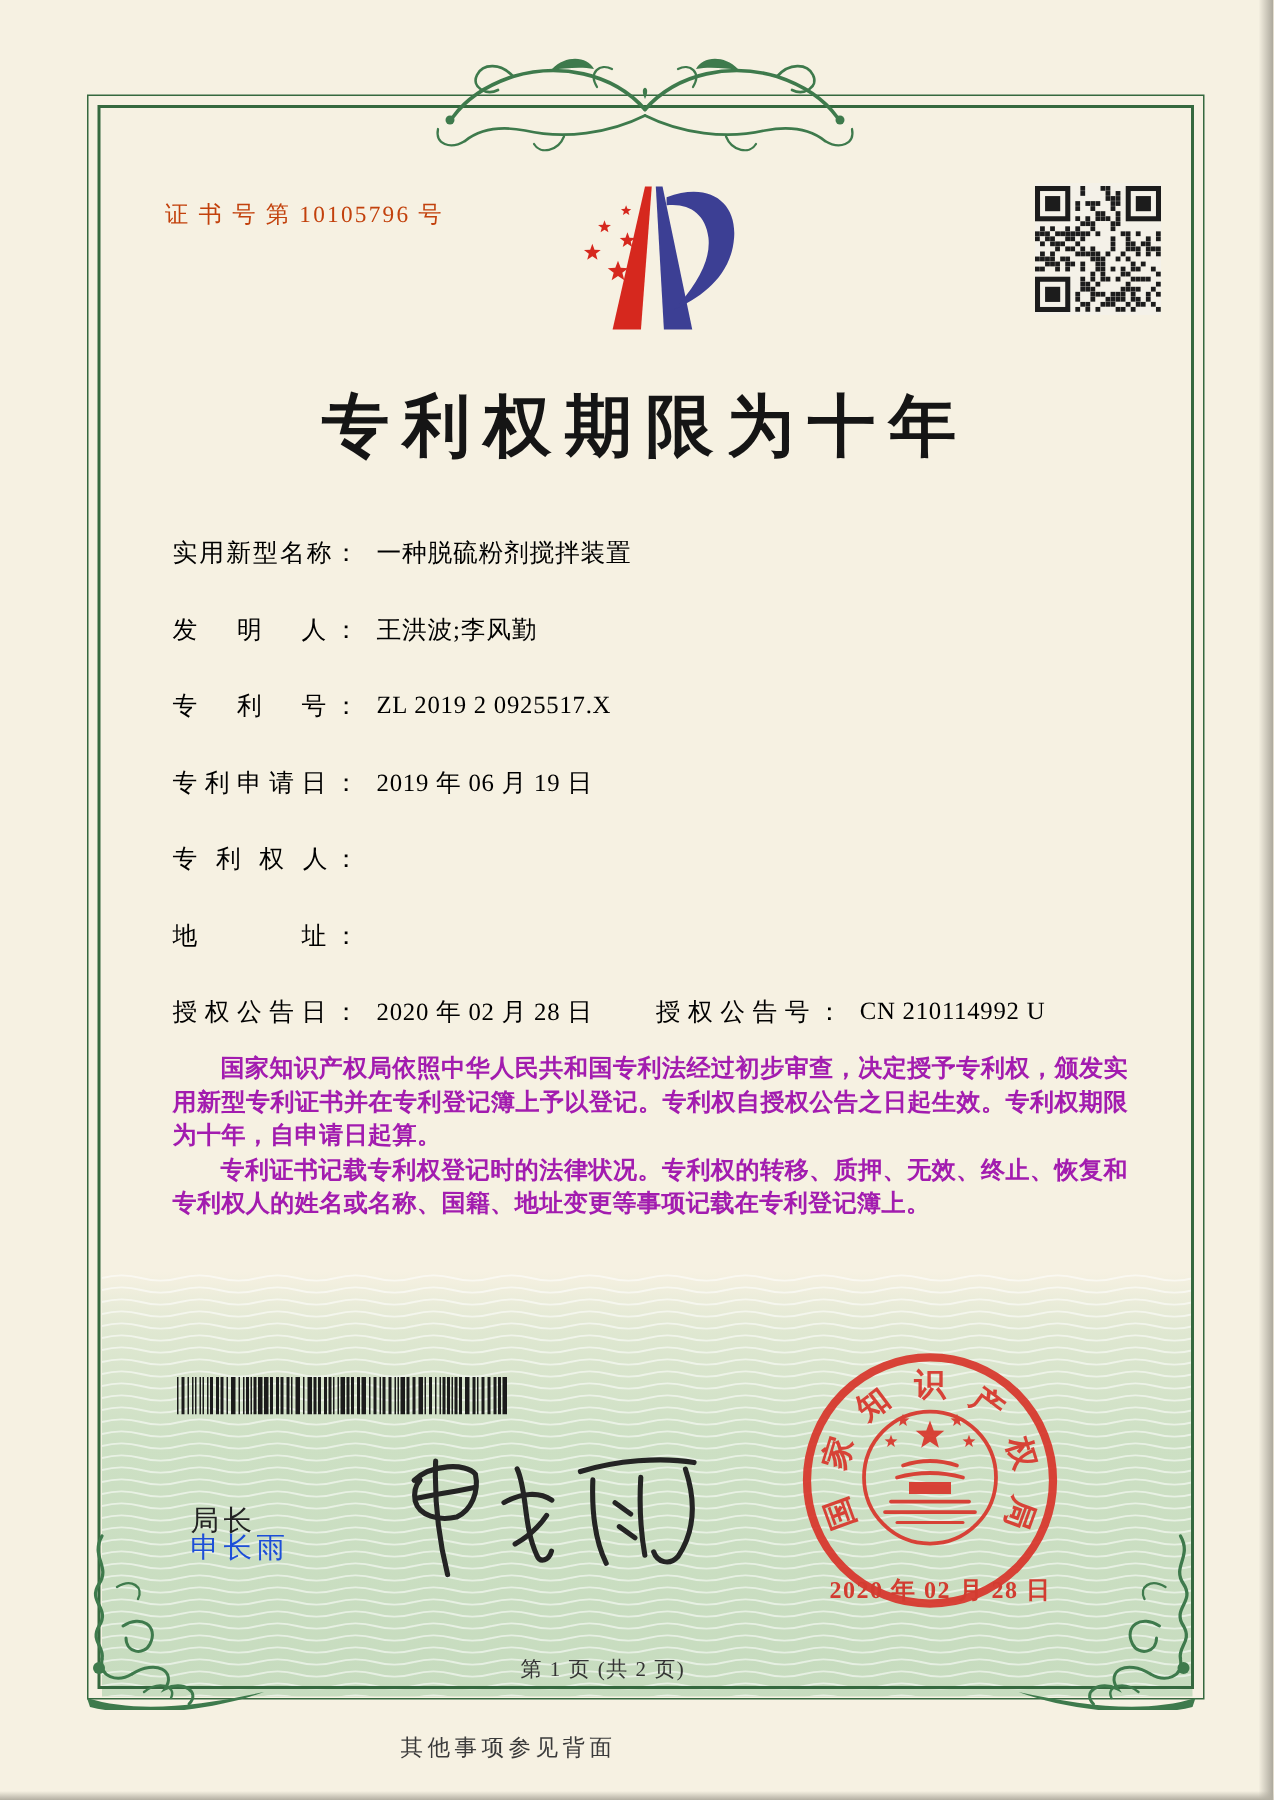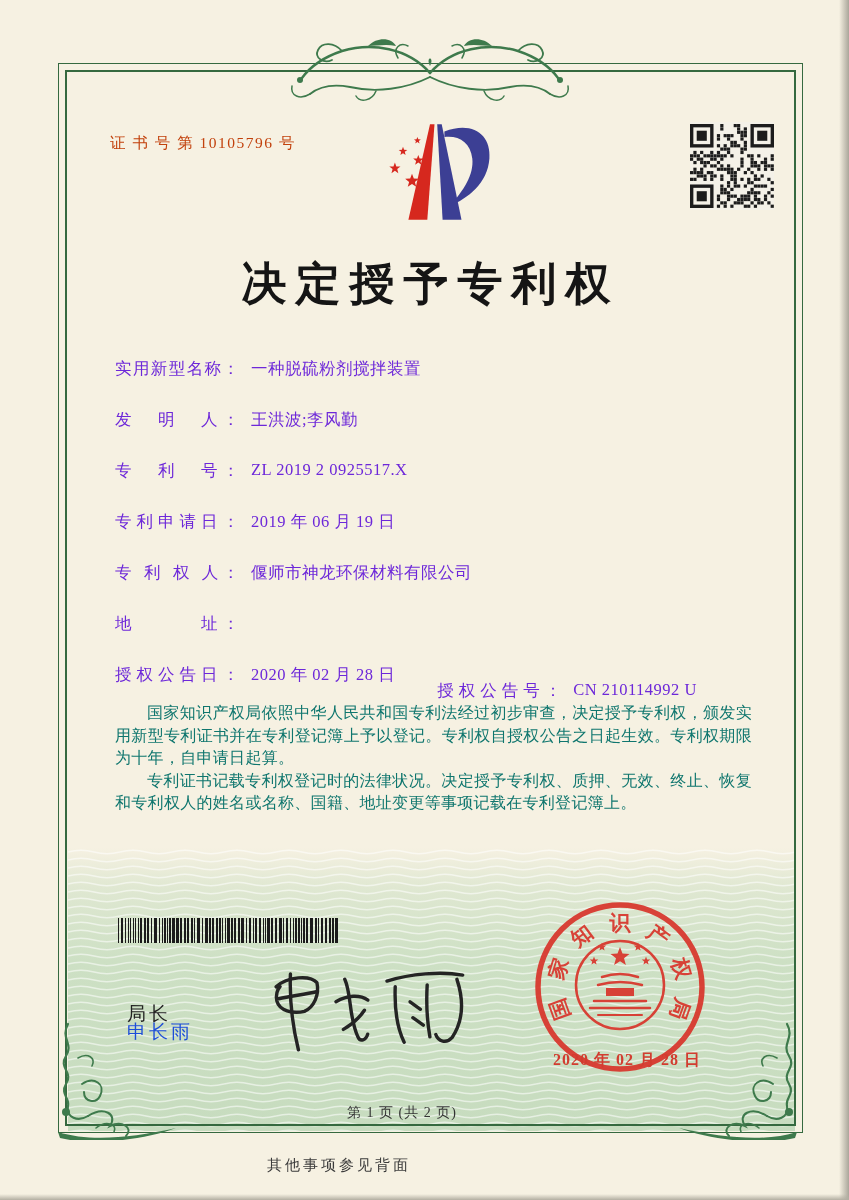--- a/index.html
+++ b/index.html
@@ -22,29 +22,29 @@
     border:2.5px solid #35693f;box-sizing:border-box;}
   
   .green-zone{left:68px;top:848px;width:727px;height:283px;
     background:linear-gradient(180deg,rgba(205,224,196,0) 0%,rgba(205,224,196,.55) 14%,#cde0c4 40%,#c7dcbf 100%);}
   .green-zone svg{position:absolute;left:0;top:0;}
   .cert-number{left:110px;top:133px;font-size:15.5px;letter-spacing:1.5px;color:#c2410c;}
   .logo{left:376px;top:118px;}
   .qr{left:690px;top:122px;}
   .title{left:58px;top:254px;width:745px;text-align:center;
     font-size:45px;font-weight:bold;letter-spacing:9px;color:#151515;}
-  .fields{left:115px;top:350px;width:648px;font-size:16.5px;color:#6d28d9;}
+  .fields{left:115px;top:350px;width:648px;font-size:16.5px;color:#000000;}
   .frow{height:51px;box-sizing:border-box;padding-top:8px;display:flex;align-items:flex-start;}
   .flabel{display:inline-block;width:124px;text-align:justify;text-align-last:justify;flex:none;}
   .fvalue{margin-left:12px;letter-spacing:.5px;}
   .grant-row{padding-top:8px;display:flex;}
   .grant-pair{display:flex;}
-  .grant-pair.second{margin-left:42px;margin-top:16px;}
+  .grant-pair.second{margin-left:42px;}
   .paras{left:115px;top:702px;width:637px;font-size:16px;line-height:22.5px;
-    color:#0f766e;text-align:justify;letter-spacing:.3px;}
+    color:#a21caf;text-align:justify;letter-spacing:.3px;font-weight:bold;}
   .paras p{margin:0;text-indent:2em;}
   .barcode{left:116px;top:918px;}
   .director-title{left:127px;top:985px;font-size:19px;letter-spacing:3px;color:#222;margin-top:16px;}
   .director-name{left:127px;top:1019px;font-size:19px;letter-spacing:3px;color:#1d4ed8;}
   .signature{left:262px;top:950px;}
   .seal{left:532px;top:899px;}
   .seal-date{left:527px;top:1050px;width:200px;text-align:center;
     font-size:16px;letter-spacing:1px;color:#d23c30;font-weight:bold;}
   .page-info{left:58px;top:1104px;width:688px;text-align:center;font-size:14px;color:#333;letter-spacing:1px;}
   .back-note{left:0;top:1156px;width:678px;text-align:center;font-size:15px;letter-spacing:3px;color:#3a3a3a;}
@@ -316,61 +316,60 @@
       <rect x="6.72" y="6.72" width="10.08" height="10.08" fill="#1c1c1c"></rect>
       <rect x="60.48" y="0" width="23.52" height="23.52" fill="#1c1c1c"></rect>
       <rect x="63.839999999999996" y="3.36" width="16.8" height="16.8" fill="#f4f1e8"></rect>
       <rect x="67.2" y="6.72" width="10.08" height="10.08" fill="#1c1c1c"></rect>
       <rect x="0" y="60.48" width="23.52" height="23.52" fill="#1c1c1c"></rect>
       <rect x="3.36" y="63.839999999999996" width="16.8" height="16.8" fill="#f4f1e8"></rect>
       <rect x="6.72" y="67.2" width="10.08" height="10.08" fill="#1c1c1c"></rect>
     </g>
 </svg>
 
-<div class="abs title">决定授予专利权</div>
+<div class="abs title">专利权期限为十年</div>
 
 <div class="abs fields">
   <div class="frow">
     <span class="flabel">实用新型名称：</span>
     <span class="fvalue">一种脱硫粉剂搅拌装置</span>
   </div>
   <div class="frow">
     <span class="flabel">发　明　人：</span>
     <span class="fvalue">王洪波;李风勤</span>
   </div>
   <div class="frow">
     <span class="flabel">专　利　号：</span>
     <span class="fvalue">ZL 2019 2 0925517.X</span>
   </div>
   <div class="frow">
     <span class="flabel">专利申请日：</span>
     <span class="fvalue">2019 年 06 月 19 日</span>
   </div>
   <div class="frow">
     <span class="flabel">专 利 权 人：</span>
-    <span class="fvalue">偃师市神龙环保材料有限公司</span>
   </div>
   <div class="frow">
     <span class="flabel">地　　　址：</span>
   </div>
   <div class="grant-row">
     <span class="grant-pair">
       <span class="flabel">授权公告日：</span>
       <span class="fvalue">2020 年 02 月 28 日</span>
     </span>
     <span class="grant-pair second">
       <span class="flabel">授权公告号：</span>
       <span class="fvalue">CN 210114992 U</span>
     </span>
   </div>
 </div>
 
 <div class="abs paras">
   <p>国家知识产权局依照中华人民共和国专利法经过初步审查，决定授予专利权，颁发实用新型专利证书并在专利登记簿上予以登记。专利权自授权公告之日起生效。专利权期限为十年，自申请日起算。</p>
-  <p>专利证书记载专利权登记时的法律状况。决定授予专利权、质押、无效、终止、恢复和专利权人的姓名或名称、国籍、地址变更等事项记载在专利登记簿上。</p>
+  <p>专利证书记载专利权登记时的法律状况。专利权的转移、质押、无效、终止、恢复和专利权人的姓名或名称、国籍、地址变更等事项记载在专利登记簿上。</p>
 </div>
 
 <svg class="abs barcode" id="barcode-svg" width="230" height="25">
     <rect x="2" y="0" width="1" height="25" fill="#1b1b1b"></rect>
     <rect x="5" y="0" width="2" height="25" fill="#1b1b1b"></rect>
     <rect x="9" y="0" width="1" height="25" fill="#1b1b1b"></rect>
     <rect x="12" y="0" width="1" height="25" fill="#1b1b1b"></rect>
     <rect x="14" y="0" width="1" height="25" fill="#1b1b1b"></rect>
     <rect x="17" y="0" width="1" height="25" fill="#1b1b1b"></rect>
     <rect x="19" y="0" width="1" height="25" fill="#1b1b1b"></rect>

